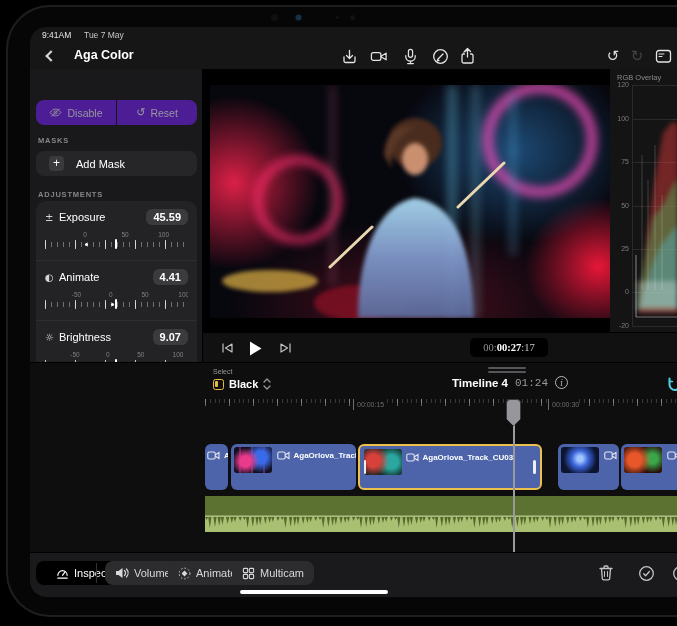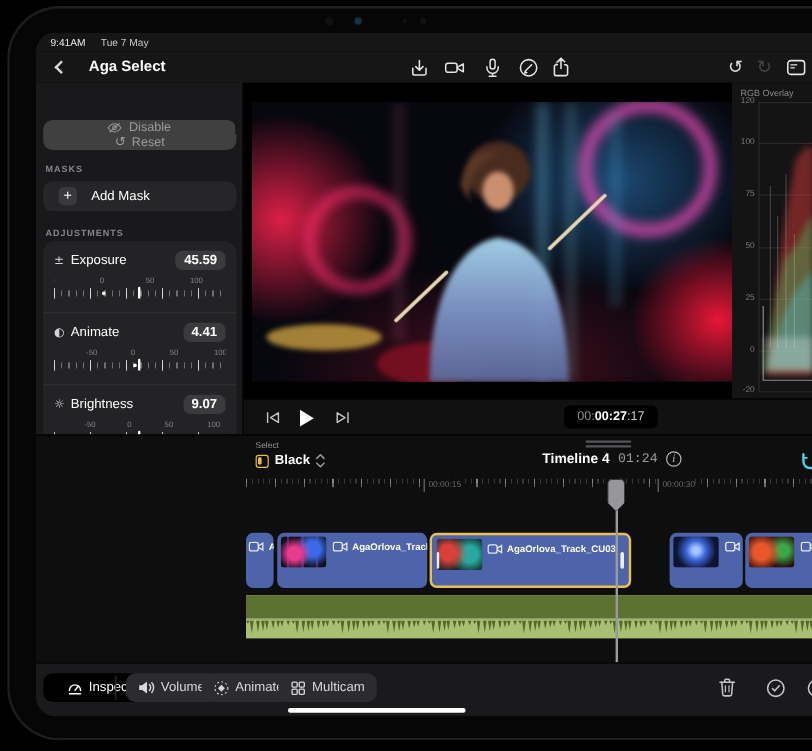--- a/index.html
+++ b/index.html
@@ -24,21 +24,21 @@
   .tb-icon { position:absolute; top:4px; width:18px; height:18px; display:flex; align-items:center; justify-content:center; }
   .tb-icon svg { stroke:#e4e4e6; fill:none; stroke-width:1.3; stroke-linecap:round; stroke-linejoin:round; }
   .uglyph { font-family:"DejaVu Sans", sans-serif; font-size:15px; line-height:18px; color:#dcdcde; }
   .uglyph.dim { color:#434347; }
   .back-chev { width:8px; height:8px; border-left:2px solid #d8d8da; border-bottom:2px solid #d8d8da; transform:rotate(45deg); display:inline-block; }
 
   
   .panel { position:absolute; left:0; top:42px; width:173px; height:483px; background:#19191b; border-right:1px solid #000; }
   .panel-head { position:absolute; left:0; top:0; width:100%; height:24px; border-bottom:1px solid #2c2c2e; }
   .panel-title { position:absolute; left:0; top:5px; width:100%; text-align:center; font-size:11px; font-weight:700; color:#fff; }
-  .segbar { position:absolute; left:6px; top:31px; width:161px; height:25px; background:#404040; border-radius:8px; display:flex;flex-direction:column; }
+  .segbar { position:absolute; left:6px; top:31px; width:161px; height:25px; background:#4c1d95; border-radius:8px; display:flex; }
   .segbtn { flex:1; display:flex; align-items:center; justify-content:center; gap:5px; font-size:10.5px; color:#98989d; }
   .segbtn:first-child { border-right:1px solid #161618; }
   .sec-label { position:absolute; font-size:7.5px; letter-spacing:.8px; color:#85858a; font-weight:700; }
   .addmask { position:absolute; left:6px; top:82px; width:161px; height:25px; background:#262628; border-radius:8px; display:flex; align-items:center; }
   .plusbox { width:15px; height:15px; margin-left:13px; background:#3a3a3d; border-radius:4px; color:#fff; font-size:12px; line-height:14px; text-align:center; }
   .addmask-label { margin-left:12px; font-size:11px; color:#fff; }
   .scard { position:absolute; left:6px; width:161px; background:#232325; border-radius:10px; overflow:hidden; }
   .srow { padding:8px 9px 9px 9px; }
   .srow + .srow { border-top:1px solid #2f2f31; }
   .srow-head { display:flex; align-items:center; height:16px; }
@@ -70,21 +70,21 @@
   .scope { position:absolute; left:580px; top:42px; width:67px; height:263px; background:#141414; }
   .scope-title { position:absolute; left:7px; top:4px; font-size:7.5px; color:#8a8a8e; }
   .scope-plot { position:absolute; left:22px; top:16px; width:45px; height:241px; border-left:1px solid #2a2a2a; }
   .grid-line { position:absolute; left:22px; width:45px; height:1px; background:#2a2a2a; }
   .grid-label { position:absolute; left:0; width:19px; text-align:right; font-size:7px; color:#7c7c80; }
 
   
   .transport { position:absolute; left:173px; top:305px; width:474px; height:30px; background:#111112; border-top:1px solid #000; }
   .t-btn { position:absolute; top:6px; width:20px; height:18px; display:flex; align-items:center; justify-content:center; }
   .timecode { position:absolute; left:267px; top:5px; width:78px; height:19px; background:#000; border-radius:5px;
-    font-family:Liberation Sans, sans-serif; font-size:10.5px; line-height:19px; text-align:center; }
+    font-family:Liberation Serif, serif; font-size:10.5px; line-height:19px; text-align:center; }
   .tc-dim { color:#8e8e93; } .tc-bright { color:#fff; font-weight:700; } .tc-mid { color:#c7c7cb; }
 
   
   .timeline { position:absolute; left:0; top:335px; width:647px; height:190px; background:#0e0e0e; border-top:1px solid #000; }
   .tl-select { position:absolute; left:183px; top:5px; font-size:7px; color:#98989d; }
   .clip-pill { position:absolute; left:183px; top:15px; display:flex; align-items:center; gap:5px; }
   .clip-glyph { width:11px; height:11px; border:1.5px solid #e8bb46; border-radius:2.5px; position:relative; }
   .clip-glyph::before { content:""; position:absolute; left:1px; top:1px; width:3px; height:6px; background:#e8bb46; border-radius:1px; }
   .clip-pill-label { font-size:11px; font-weight:700; color:#fff; }
   .drag-handle { position:absolute; left:458px; top:4px; width:38px; }
@@ -145,21 +145,21 @@
 
     <div class="statusbar">
       <span style="left:12px;">9:41AM</span>
       <span style="left:54px;font-weight:400;color:#c8c8cc;">Tue 7 May</span>
     </div>
 
     <div class="titlebar">
       <div class="tb-icon" style="left:12px;">
           <span class="back-chev"></span>
         </div>
-      <div class="page-title">Aga Select</div>
+      <div class="page-title">Aga Color</div>
       <div class="tb-icon" style="left:310px;">
         <svg width="17" height="17" viewBox="0 0 17 17">
             <path d="M3 9 v4 a1.5 1.5 0 0 0 1.5 1.5 h8 a1.5 1.5 0 0 0 1.5-1.5 V9"></path>
             <path d="M8.5 2.5 V10 M5.5 7.5 L8.5 10.5 L11.5 7.5"></path>
           </svg>
       </div>
       <div class="tb-icon" style="left:340px;">
         <svg width="19" height="17" viewBox="0 0 19 17">
             <rect x="1.5" y="4.5" width="10" height="8" rx="2"></rect>
             <path d="M11.5 8.2 L17 5 V12 L11.5 8.8"></path>
@@ -491,21 +491,21 @@
       <span class="cam-icon">
         <svg width="13" height="9" viewBox="0 0 13 9">
                   <rect x="0.8" y="1" width="7.4" height="7" rx="1.6"></rect>
                   <path d="M8.5 3.8 L12 1.6 V7.4 L8.5 5.2"></path>
                 </svg>
       </span>
       <span class="clip-label">AgaOrlova_Track_Wid…</span>
     </div>
   </div>
 
-  <div class="clip selected" style="left: 152.5px; width: 168px;">
+  <div class="clip selected" style="left: 152.5px; width: 184px;">
     <div class="thumb thumb-teal"></div>
     <div class="clip-meta" style="left: 46px;">
       <span class="cam-icon">
         <svg width="13" height="9" viewBox="0 0 13 9">
                   <rect x="0.8" y="1" width="7.4" height="7" rx="1.6"></rect>
                   <path d="M8.5 3.8 L12 1.6 V7.4 L8.5 5.2"></path>
                 </svg>
       </span>
       <span class="clip-label">AgaOrlova_Track_CU03</span>
     </div>

